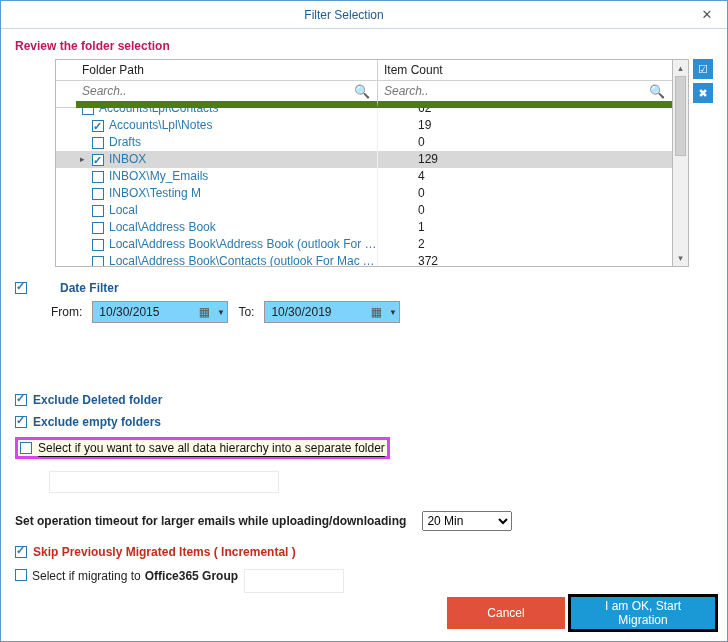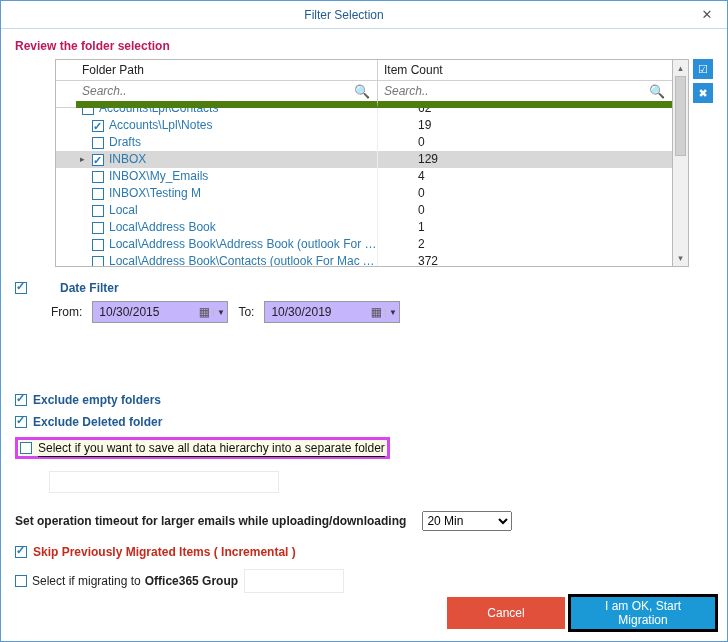--- a/index.html
+++ b/index.html
@@ -186,21 +186,21 @@
   .check-line .cb { margin-right:6px; }
   .check-line .lbl { color:#1f5a90; font-weight:600; font-size:12px;}
   .date-row {
     display:flex;align-items:center;margin-left:36px;margin-top:6px;margin-bottom:70px;gap:10px;
   }
   .date-row .dlabel { font-size:12px; }
   .date-box {
     display:flex;align-items:center;
     border:1px solid #999;
     height:22px;
-    background:#c4b5fd;
+    background:#7dd3fc;
   }
   .date-box .val { padding:0 36px 0 6px; font-size:12px;}
   .date-box .cal { width:18px;text-align:center;font-size:12px;color:#555;}
   .date-box .dd { width:14px;border-left:1px solid #bbb;text-align:center;font-size:8px;color:#333;}
   .opt-line {
     display:flex;align-items:center;margin-bottom:8px;
   }
   .opt-line .cb { margin-right:6px; }
   .opt-line .text { font-size:12px;}
   .opt-blue { color:#1f5a90; font-weight:600;}
@@ -209,21 +209,21 @@
     margin-left:34px;margin-top:4px;margin-bottom:18px;
     width:230px;height:22px;border:1px solid #eaeaea;background:#fff;padding:2px 4px;font-size:12px;
   }
   .timeout-row {
     display:flex;align-items:center;gap:16px;margin-bottom:14px;
   }
   .timeout-row select {
     font-size:12px;height:20px;width:90px;
   }
   .skip-red { color:#c42b1c; font-weight:600; }
-  .group-line { display:flex;align-items:center;margin-top:10px; }
+  .group-line { display:flex;margin-top:10px; }
   .group-input {
     width:100px;height:24px;border:1px solid #eaeaea;margin-left:6px;
   }
   .buttons {
     position:absolute;
     bottom:12px;right:12px;
     display:flex;gap:6px;
   }
   .btn {
     height:32px;padding:16px 18px;display:flex;align-items:center;justify-content:center;
@@ -364,25 +364,25 @@
       <div class="date-box">
         <span class="val">10/30/2019</span>
         <span class="cal">▦</span>
         <span class="dd">▼</span>
       </div>
     </div>
 
     
     <div class="opt-line">
       <span class="cb checked"></span>
-      <span class="text opt-blue">Exclude empty folders</span>
+      <span class="text opt-blue">Exclude Deleted folder</span>
     </div>
     <div class="opt-line">
       <span class="cb checked"></span>
-      <span class="text opt-blue">Exclude Deleted folder</span>
+      <span class="text opt-blue">Exclude empty folders</span>
     </div>
     <div class="opt-line" style="border:3px solid #d946ef;display:inline-flex;padding:1px 2px;background:#fbfbe8">
       <span class="cb"></span>
       <span class="text opt-und">Select if you want to save all data hierarchy into a separate folder</span>
     </div>
     <div><input class="folder-input" value="" style=""></div>
 
     <div class="timeout-row">
       <span class="text" style="font-weight:600">Set operation timeout for larger emails while uploading/downloading</span>
       <select>

